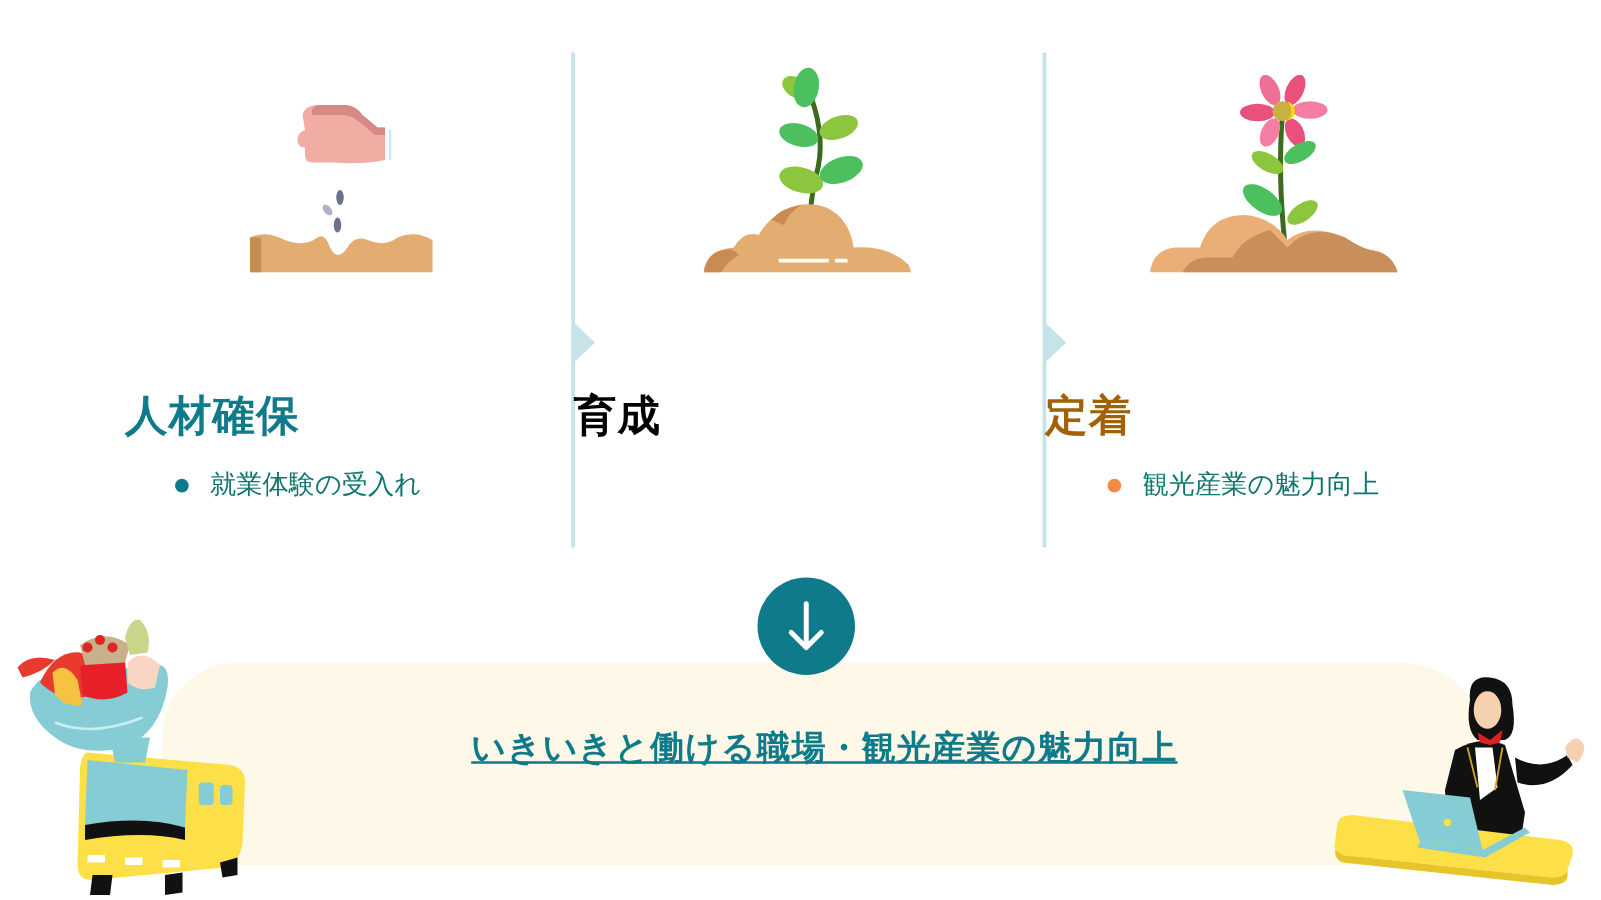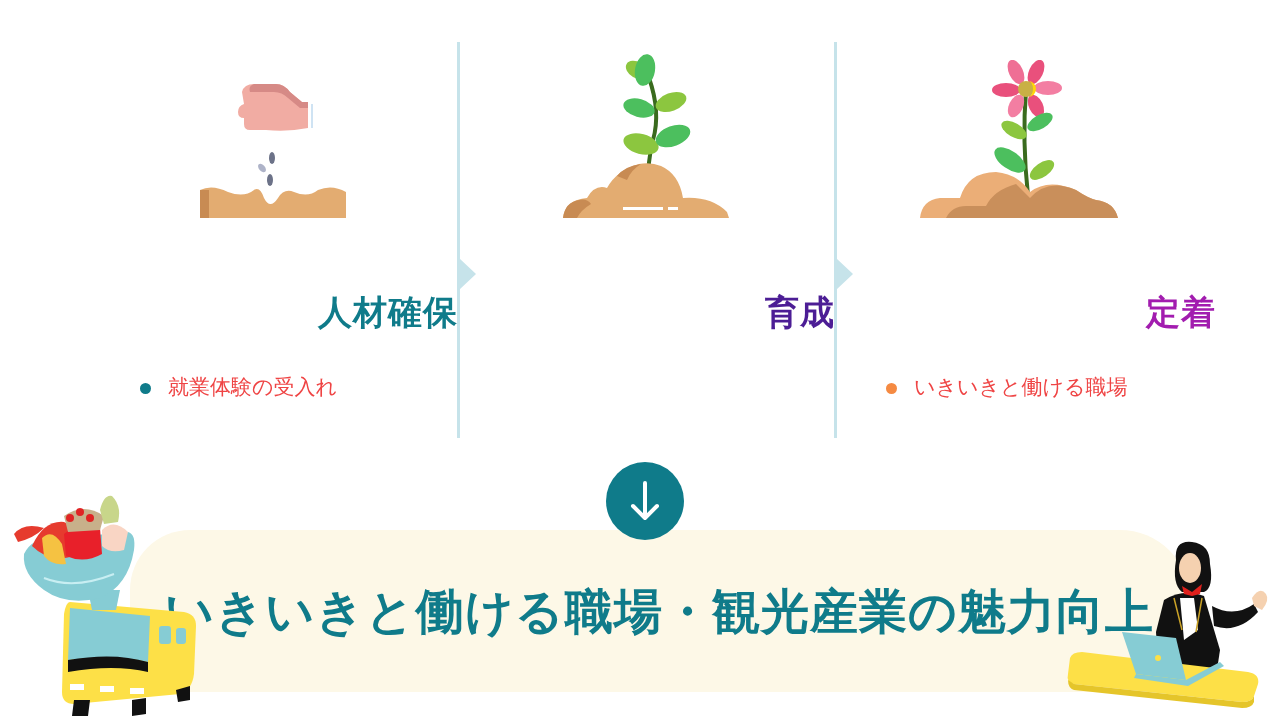--- a/index.html
+++ b/index.html
@@ -14,33 +14,33 @@
   .divider { position: absolute; top: 42px; width: 3px; height: 396px; background: #c6e3ea; }
   .divider-1 { left: 457px; }
   .divider-2 { left: 834px; }
   .chevron { position: absolute; top: 258px; width: 0; height: 0;
     border-top: 16px solid transparent; border-bottom: 16px solid transparent;
     border-left: 17px solid #c6e3ea; }
   .chevron-1 { left: 459px; }
   .chevron-2 { left: 836px; }
 
   .illust { position: absolute; }
-  .stage-title { position: absolute; top: 248px; width: 100%; text-align: right;
+  .stage-title { position: absolute; top: 268px; width: 100%; text-align: left;
     font-size: 34px; font-weight: bold; letter-spacing: 1px; }
   .bullets { position: absolute; top: 322px; list-style: none; }
-  .bullets li { position: relative; font-size: 21px; line-height: 47px; padding-left: 28px; white-space: nowrap; color: #ef4444; }
+  .bullets li { position: relative; font-size: 21px; line-height: 47px; padding-left: 28px; white-space: nowrap; color: #0f766e; }
   .bullets li .dot { position: absolute; left: 0; top: 19px; width: 11px; height: 11px; border-radius: 50%; }
 
   .down-circle { position: absolute; left: 606px; top: 462px; width: 78px; height: 78px; border-radius: 50%;
     background: #0f7b8a; z-index: 3; display: flex; align-items: center; justify-content: center; }
 
   .banner { position: absolute; left: 130px; top: 530px; width: 1060px; height: 162px;
     background: #fdf8e7; border-radius: 60px 70px 0 40px; z-index: 1; }
   .banner-text { position: absolute; left: 0; top: 580px; width: 1281px; text-align: center;
-    font-size: 48px; font-weight: bold; color: #0f7b8a; z-index: 4; letter-spacing: 1px; padding-left: 38px; }
+    font-size: 27px; font-weight: bold; color: #0f7b8a; z-index: 4; letter-spacing: 1px; padding-left: 38px; text-decoration: underline; }
 
   .deco { position: absolute; z-index: 5; }
 </style>
 </head>
 <body>
 
 <div class="divider divider-1"></div>
 <div class="chevron chevron-1"></div>
 <div class="divider divider-2"></div>
 <div class="chevron chevron-2"></div>
@@ -76,21 +76,21 @@
     <ellipse cx="110" cy="50" rx="16" ry="9" fill="#8cc63f" transform="rotate(-20 110 50)"></ellipse>
     <ellipse cx="80" cy="92" rx="18" ry="10" fill="#8cc63f" transform="rotate(15 80 92)"></ellipse>
     <ellipse cx="112" cy="84" rx="18" ry="10" fill="#4cbf5e" transform="rotate(-20 112 84)"></ellipse>
 
     <path d="M2 166 Q4 148 26 146 Q34 132 46 136 Q56 118 78 112 Q90 110 100 114 Q118 122 122 146 Q150 144 166 160 L168 166 Z" fill="#e3ac71"></path>
     <path d="M2 166 Q4 150 18 148 Q26 146 30 152 Q20 158 16 166 Z" fill="#c88b53"></path>
     <path d="M56 124 Q64 114 80 112 Q70 118 66 128 Z" fill="#c88b53"></path>
     <rect x="62" y="155" width="40" height="3" fill="#fff"></rect>
     <rect x="107" y="155" width="10" height="3" fill="#fff"></rect>
   </svg>
-  <h2 class="stage-title" style="color:#4c1d95">育成</h2>
+  <h2 class="stage-title" style="color:#000000">育成</h2>
 </section>
 
 <section class="col col-3">
   <svg class="illust" style="left:82px;top:18px" width="202" height="158" viewBox="0 0 202 158">
 
     <path d="M108 30 Q104 80 110 136" stroke="#3a6b1e" stroke-width="4" fill="none"></path>
 
     <ellipse cx="98" cy="12" rx="7" ry="13" fill="#ef6f95" transform="rotate(-25 98 12)"></ellipse>
     <ellipse cx="118" cy="12" rx="7" ry="13" fill="#e9507c" transform="rotate(25 118 12)"></ellipse>
     <ellipse cx="88" cy="30" rx="14" ry="7" fill="#e9507c"></ellipse>
@@ -101,23 +101,23 @@
     <path d="M110 21 A8 8 0 0 1 110 37 A5 8 0 0 0 110 21 Z" fill="#ffd60a"></path>
 
     <ellipse cx="96" cy="70" rx="14" ry="7" fill="#8cc63f" transform="rotate(30 96 70)"></ellipse>
     <ellipse cx="122" cy="62" rx="14" ry="7" fill="#4cbf5e" transform="rotate(-30 122 62)"></ellipse>
     <ellipse cx="92" cy="100" rx="18" ry="9" fill="#4cbf5e" transform="rotate(35 92 100)"></ellipse>
     <ellipse cx="124" cy="110" rx="14" ry="7" fill="#8cc63f" transform="rotate(-35 124 110)"></ellipse>
 
     <path d="M2 158 Q4 140 22 138 L42 138 Q50 112 78 112 Q100 114 112 132 Q130 118 158 130 Q170 138 178 140 Q196 142 200 158 Z" fill="#ebae77"></path>
     <path d="M28 158 Q34 146 48 146 L68 146 Q76 130 98 124 Q110 136 112 138 Q130 118 158 130 Q170 138 178 140 Q196 142 200 158 Z" fill="#c98f5b"></path>
   </svg>
-  <h2 class="stage-title" style="color:#a21caf">定着</h2>
+  <h2 class="stage-title" style="color:#a16207">定着</h2>
   <ul class="bullets" style="left:50px">
-    <li><span class="dot" style="background:#f58a42"></span><span>いきいきと働ける職場</span></li>
+    <li><span class="dot" style="background:#f58a42"></span><span>観光産業の魅力向上</span></li>
   </ul>
 </section>
 
 <div class="down-circle">
   <svg width="40" height="44" viewBox="0 0 40 44">
     <path d="M20 4 L20 38 M8 27 L20 39 L32 27" stroke="#ffffff" stroke-width="4" fill="none" stroke-linecap="round" stroke-linejoin="round"></path>
   </svg>
 </div>
 
 <div class="banner"></div>

